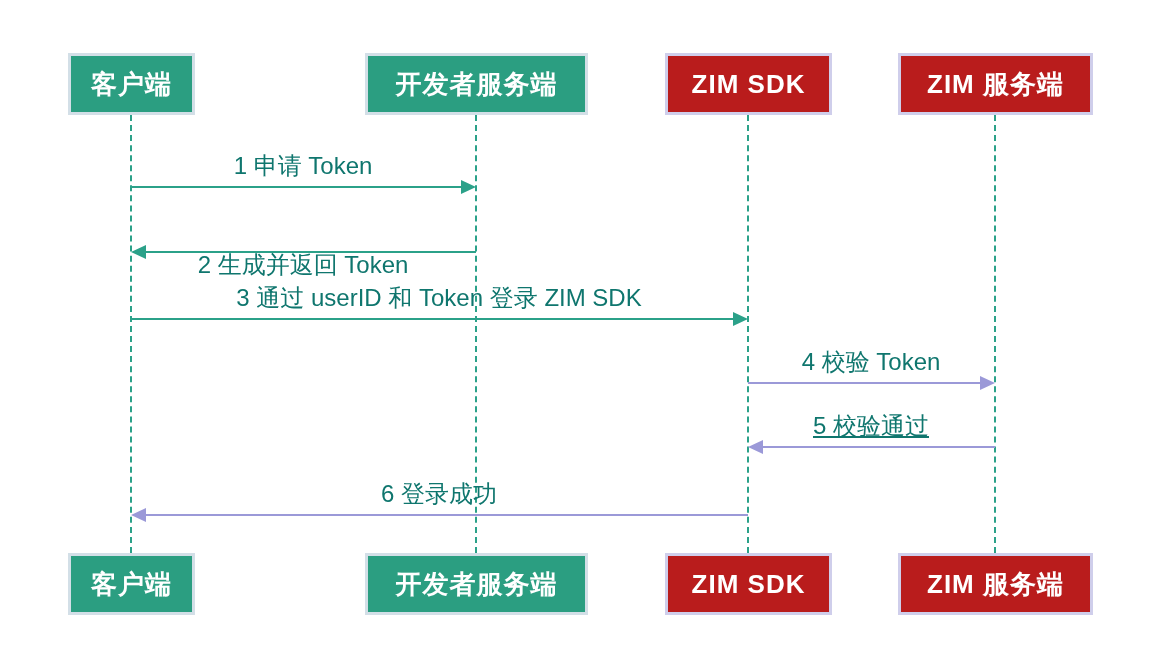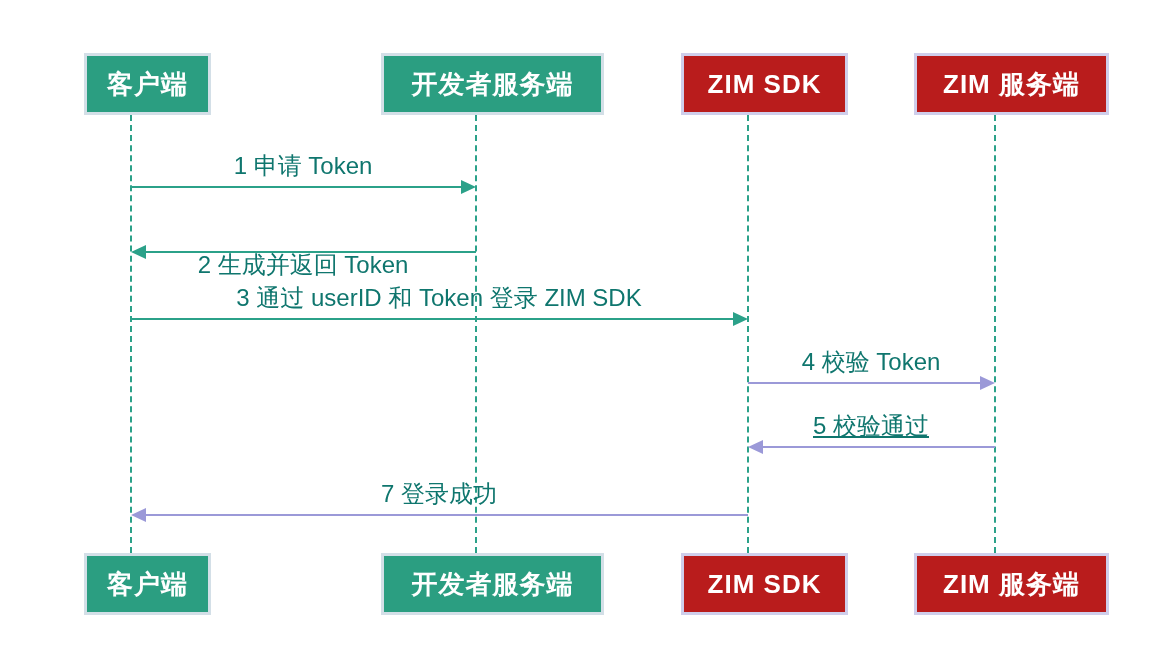--- a/index.html
+++ b/index.html
@@ -21,21 +21,20 @@
     box-sizing: border-box;
     border: 3px solid;
     display: flex;
     align-items: center;
     justify-content: center;
     font-size: 26px;
     font-weight: bold;
     color: #ffffff;
     white-space: nowrap;
     letter-spacing: 1px;
-    margin-left: 16px;
   }
   .actor.green  { background: #2B9E81; border-color: #D3DFE7; }
   .actor.purple { background: #b91c1c; border-color: #CFCEEB; }
 
   .lifeline {
     position: absolute;
     top: 115px;
     height: 438px;
     width: 0;
     border-left: 2px dashed #2BA189;
@@ -108,21 +107,21 @@
     <div class="arrowhead right purple" style="left:980px; top:376px;"></div>
   </div>
 
   <div>
     <div class="msg-label" style="left:871px; top:411px;text-decoration:underline;">5 校验通过</div>
     <div class="msg-line purple" style="left:761px; top:446px; width:234px;"></div>
     <div class="arrowhead left purple" style="left:748px; top:440px;"></div>
   </div>
 
   <div>
-    <div class="msg-label" style="left:439px; top:479px;">7 登录成功</div>
+    <div class="msg-label" style="left:439px; top:479px;">6 登录成功</div>
     <div class="msg-line purple" style="left:144px; top:514px; width:604px;"></div>
     <div class="arrowhead left purple" style="left:131px; top:508px;"></div>
   </div>
 
   <div class="actor green" style="left:68px;  top:553px; width:127px;">客户端</div>
   <div class="actor green" style="left:365px; top:553px; width:223px;">开发者服务端</div>
   <div class="actor purple" style="left:665px; top:553px; width:167px;">ZIM SDK</div>
   <div class="actor purple" style="left:898px; top:553px; width:195px;">ZIM 服务端</div>
 
 </div>

